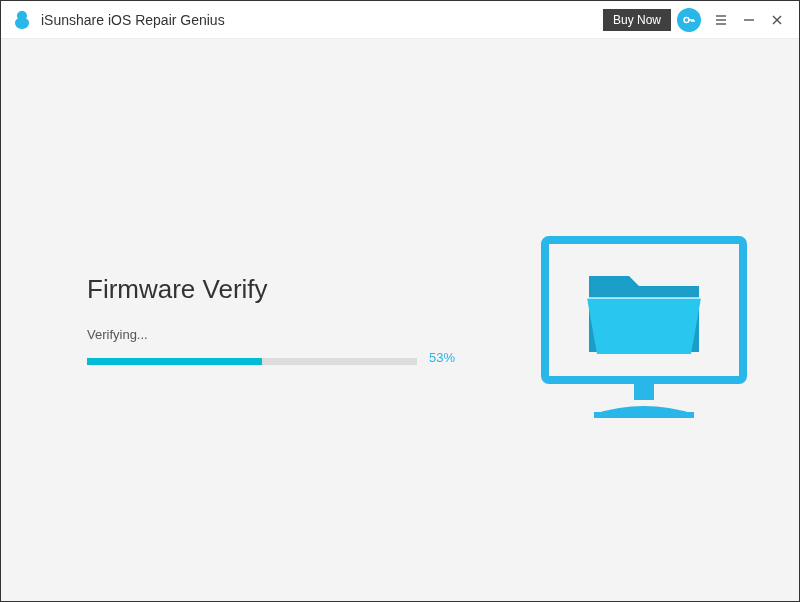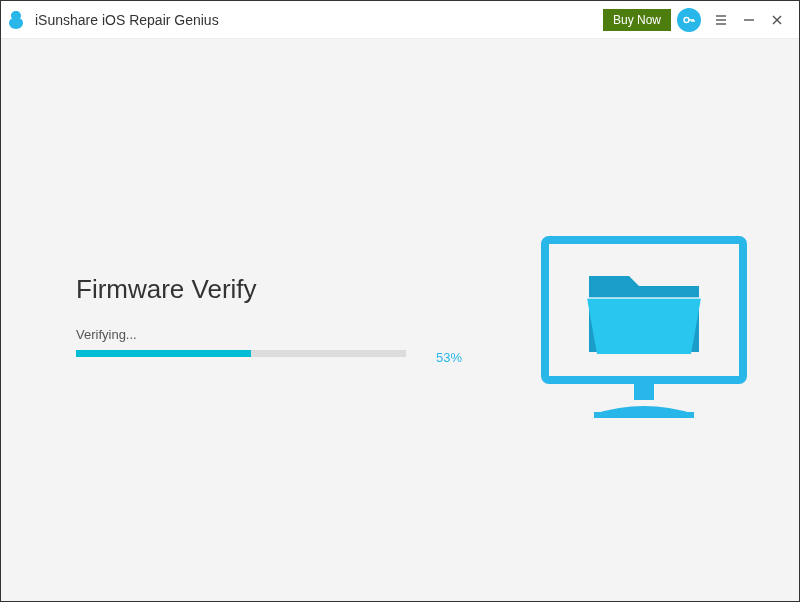--- a/index.html
+++ b/index.html
@@ -16,39 +16,39 @@
     border: 1px solid #333;
     background: #ffffff;
     display: flex;
     flex-direction: column;
   }
   .titlebar {
     height: 38px;
     background: #ffffff;
     display: flex;
     align-items: center;
-    padding: 0 8px 0 4px;
+    padding: 0 8px 0 10px;
     border-bottom: 1px solid #eee;
   }
   .logo {
     width: 22px;
     height: 22px;
     margin-right: 8px;
     display: flex;
     align-items: center;
     justify-content: center;
   }
   .title-text {
     font-size: 14px;
     color: #333;
     flex: 0 0 auto;
   }
   .titlebar-spacer { flex: 1; }
   .buy-now {
-    background: #4d7c0f;
+    background: #404040;
     color: #fff;
     font-size: 12px;
     padding: 4px 10px;
     border: none;
     cursor: pointer;
     margin-right: 6px;
     height: 22px;
     display: flex;
     align-items: center;
   }
@@ -76,39 +76,38 @@
 
   .content {
     flex: 1;
     background: #f4f4f4;
     position: relative;
     display: flex;
     align-items: center;
   }
   .left-block {
     position: absolute;
-    left: 75px;
+    left: 86px;
     top: 235px;
     width: 420px;
   }
   .heading {
     font-size: 26px;
     color: #333;
     font-weight: 400;
     margin-bottom: 22px;
   }
   .status-text {
     font-size: 13px;
     color: #555;
     margin-bottom: 8px;
   }
   .progress-row {
     display: flex;
-    align-items: flex-start;
-    gap: 18px;
+    align-items: flex-end;
   }
   .progress-track {
     width: 330px;
     height: 7px;
     background: #dcdcdc;
     border-radius: 0;
     overflow: hidden;
   }
   .progress-fill {
     height: 100%;

